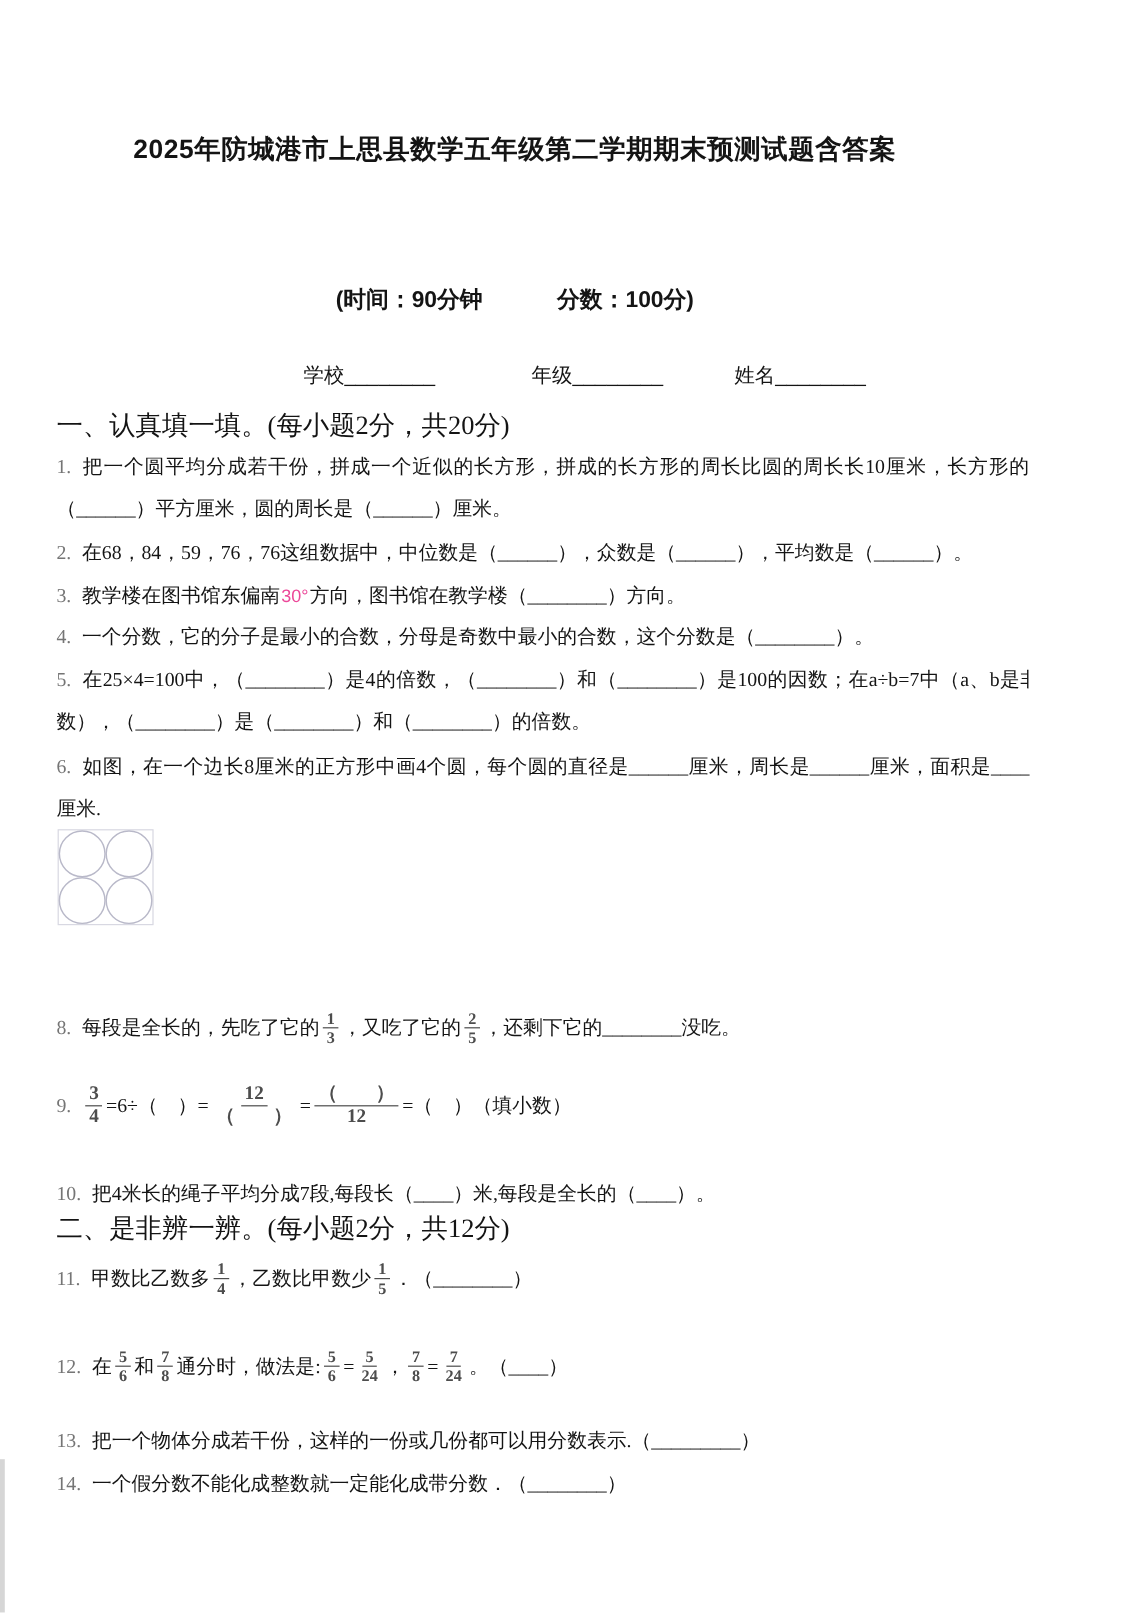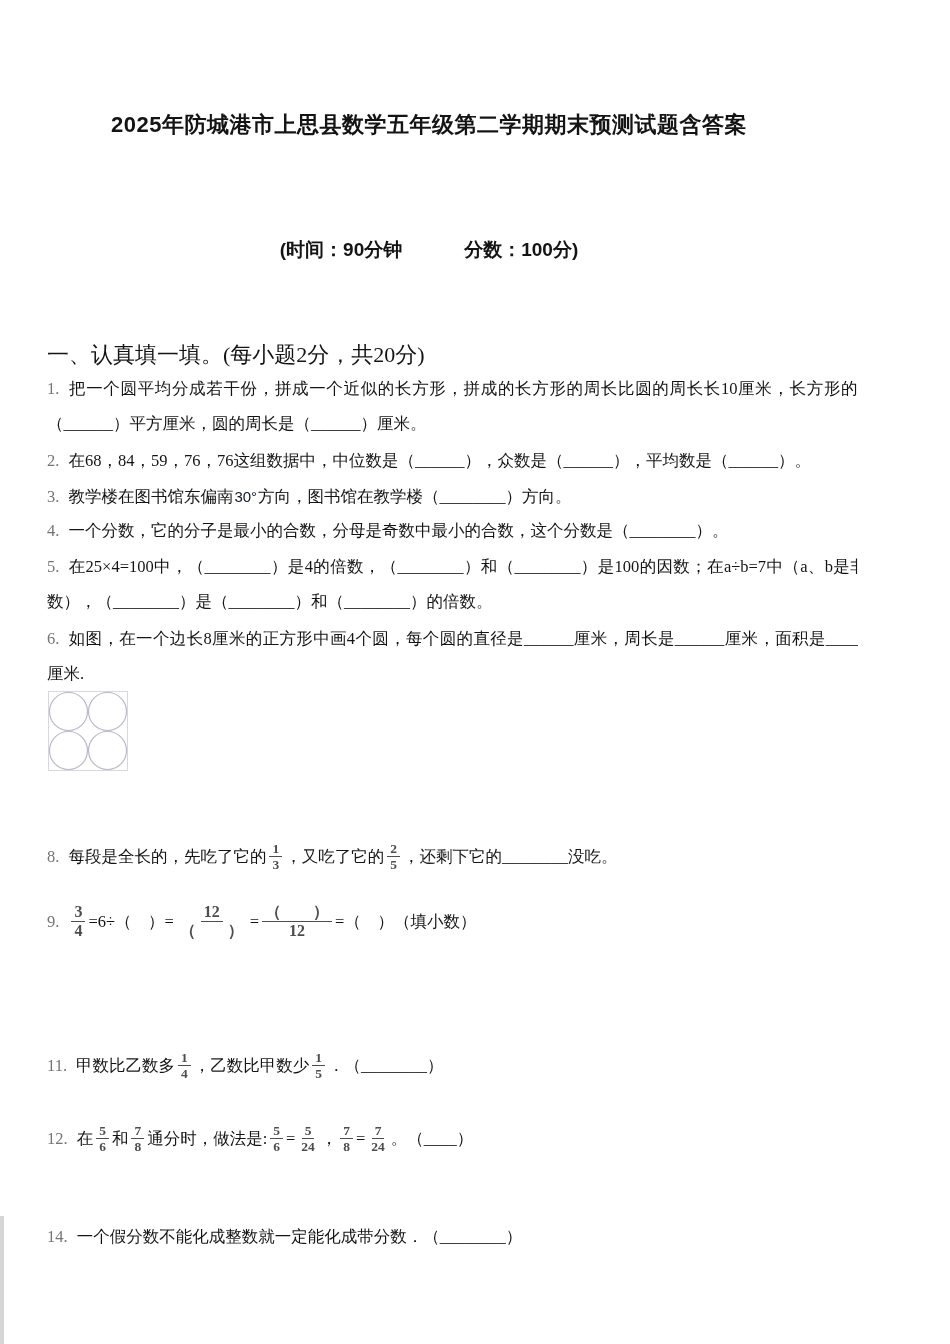--- a/index.html
+++ b/index.html
@@ -52,21 +52,21 @@
     margin: 0 3px;
     transform: translateY(-2px);
     text-align: center;
   }
   .frac .num { display: block; padding: 0 3px; border-bottom: 1.3px solid #4d4d4d; }
   .frac .den { display: block; padding: 0 3px; }
   .qtall { line-height: 48px; }
   .q9 { line-height: 58px; }
   .q9 .frac { font-size: 16px; }
   .deg {
-    color: #0f172a;
+    color: #ec4899;
     font-family: "Liberation Sans", "DejaVu Sans", sans-serif;
     font-size: 15px;
     padding: 0 1px;
   }
   .figure { position: absolute; left: 47px; top: 690px; width: 84px; height: 82px; }
   .edge {
     position: absolute; left: 0; top: 1216px;
     width: 4px; height: 128px; background: #d6d6d6;
   }
 </style>
@@ -75,20 +75,25 @@
 
 <div class="page">
 
   <h1 class="title">2025年防城港市上思县数学五年级第二学期期末预测试题含答案</h1>
 
   <div class="meta">
     <span>(时间：90分钟</span>
     <span>分数：100分)</span>
   </div>
 
+  <div class="fields">
+    <span class="f1">学校________</span>
+    <span class="f2">年级________</span>
+    <span class="f3">姓名________</span>
+  </div>
 
   <div class="sec" style="top:343px">一、认真填一填。(每小题2分，共20分)</div>
 
   <div class="q" style="top:371px">
     <span class="qno">1.</span><span>把一个圆平均分成若干份，拼成一个近似的长方形，拼成的长方形的周长比圆的周长长10厘米，长方形的面积是（______）平方厘米，圆的周长是（______）厘米。</span>
   </div>
 
   <div class="q" style="top:443px">
     <span class="qno">2.</span><span>在68，84，59，76，76这组数据中，中位数是（______），众数是（______），平均数是（______）。</span>
   </div>
@@ -136,21 +141,25 @@
         <span class="den">4</span>
       </span><span>=6÷（　）=</span><span class="frac">
         <span class="num">12</span>
         <span class="den">（　　）</span>
       </span><span>=</span><span class="frac">
         <span class="num">（　　）</span>
         <span class="den">12</span>
       </span><span>=（　）（填小数）</span>
   </div>
 
-
+  <div class="q" style="top:977px">
+    <span class="qno">10.</span><span>把4米长的绳子平均分成7段,每段长（____）米,每段是全长的（____）。</span>
+  </div>
+
+  <div class="sec" style="top:1012px">二、是非辨一辨。(每小题2分，共12分)</div>
 
   <div class="q qtall" style="top:1042px">
     <span class="qno">11.</span><span>甲数比乙数多</span><span class="frac">
         <span class="num">1</span>
         <span class="den">4</span>
       </span><span>，乙数比甲数少</span><span class="frac">
         <span class="num">1</span>
         <span class="den">5</span>
       </span><span>．（________）</span>
   </div>
@@ -170,20 +179,23 @@
         <span class="den">24</span>
       </span><span>，</span><span class="frac">
         <span class="num">7</span>
         <span class="den">8</span>
       </span><span>=</span><span class="frac">
         <span class="num">7</span>
         <span class="den">24</span>
       </span><span>。（____）</span>
   </div>
 
+  <div class="q" style="top:1183px">
+    <span class="qno">13.</span><span>把一个物体分成若干份，这样的一份或几份都可以用分数表示.（_________）</span>
+  </div>
 
   <div class="q" style="top:1219px">
     <span class="qno">14.</span><span>一个假分数不能化成整数就一定能化成带分数．（________）</span>
   </div>
 
   <div class="edge"></div>
 
 </div>
 
 </body></html>

